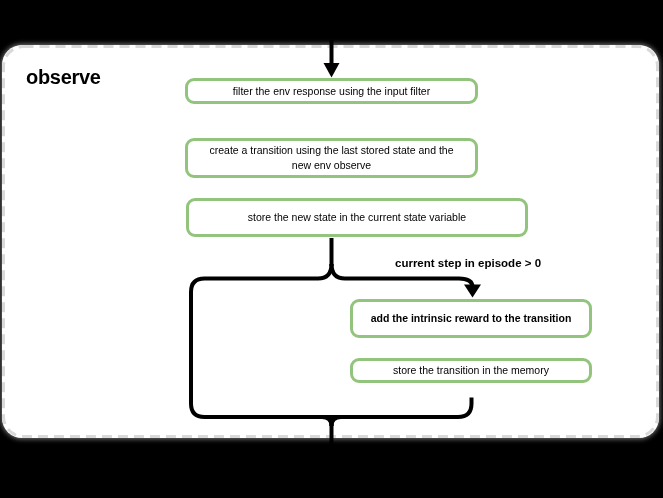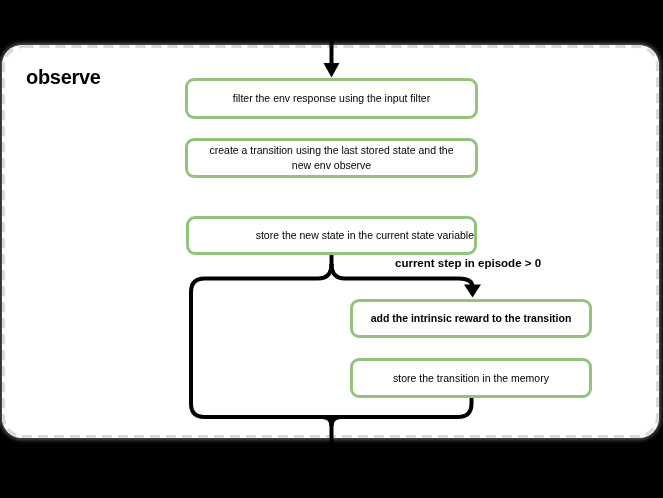--- a/index.html
+++ b/index.html
@@ -30,25 +30,25 @@
     position:absolute;left:26px;top:66px;z-index:3;
     font-size:20px;font-weight:bold;letter-spacing:-0.3px;color:var(--text);
   }
   .node{
     position:absolute;box-sizing:border-box;z-index:3;
     background:var(--node-bg);border:3px solid var(--node-border);border-radius:9px;
     display:flex;flex-direction:column;align-items:center;justify-content:center;
     text-align:center;font-size:10.5px;line-height:15px;color:var(--text);
   }
   .node span{display:block;white-space:nowrap;}
-  .node-1{left:185px;top:78px;width:293px;height:41px;}
+  .node-1{left:185px;top:78px;width:293px;height:26px;}
   .node-2{left:185px;top:138px;width:293px;height:40px;}
-  .node-3{left:186px;top:216px;width:291px;height:39px;align-items:flex-end;}
+  .node-3{left:186px;top:198px;width:342px;height:39px;}
   .node-4{left:350px;top:299px;width:242px;height:39px;font-weight:bold;}
-  .node-5{left:350px;top:358px;width:242px;height:40px;}
+  .node-5{left:350px;top:358px;width:242px;height:25px;}
   .branch-label{
     position:absolute;left:348px;top:257px;z-index:3;
     font-size:11.5px;font-weight:bold;color:var(--text);white-space:nowrap;margin-left:47px;
   }
 </style>
 </head>
 <body>
 
 <div id="screen">
 

